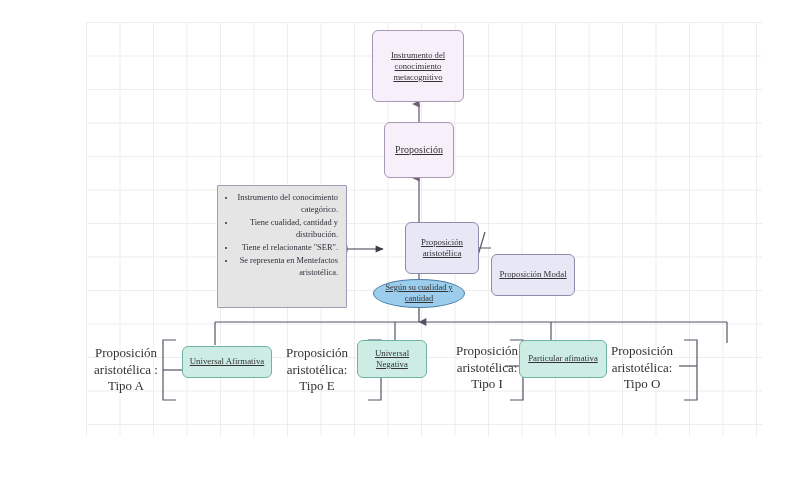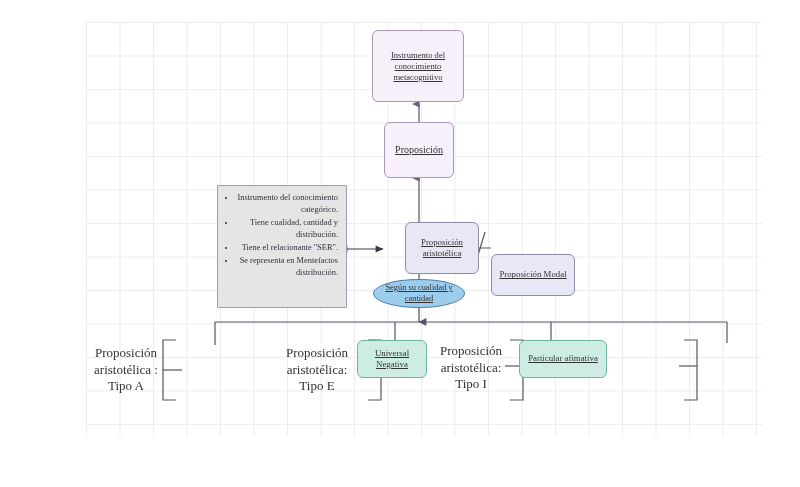--- a/index.html
+++ b/index.html
@@ -185,48 +185,54 @@
 
   <div class="node lilac fs-mid" style="left:384px; top:122px; width:70px; height:56px;">
     <span class="txt">Proposición</span>
   </div>
 
   <div class="node listbox" style="left:217px; top:185px; width:130px; height:123px;">
     <ul>
       <li>Instrumento del conocimiento categórico.</li>
       <li>Tiene cualidad, cantidad y distribución.</li>
       <li>Tiene el relacionante "SER".</li>
-      <li>Se representa en  Mentefactos distribución.</li>
+      <li>Se representa en  Mentefactos aristotélica.</li>
     </ul>
   </div>
 
   <div class="node lavender fs-node" style="left:405px; top:222px; width:74px; height:52px;">
     <span class="txt">Proposición aristotélica</span>
   </div>
 
   <div class="node lavender fs-node" style="left:491px; top:227px; width:84px; height:42px;margin-top:27px;">
     <span class="txt">Proposición Modal</span>
   </div>
 
   <div class="node ellipse fs-ell" style="left:373px; top:279px; width:92px; height:29px;">
     <span class="txt">Según su cualidad y cantidad</span>
   </div>
 
   <div class="caption fs-cap" style="left:88px; top:346px; width:76px; height:48px;">
     <span>Proposición aristotélica : Tipo A</span>
   </div>
+  <div class="node teal fs-node" style="left:182px; top:346px; width:90px; height:32px;">
+    <span class="txt">Universal Afirmativa</span>
+  </div>
 
   <div class="caption fs-cap" style="left:276px; top:346px; width:82px; height:48px;">
     <span>Proposición aristotélica: Tipo E</span>
   </div>
   <div class="node teal fs-node" style="left:357px; top:340px; width:70px; height:38px;justify-content:flex-end;">
     <span class="txt">Universal Negativa</span>
   </div>
 
-  <div class="caption fs-cap" style="left:407px; top:346px; width:84px; height:44px;padding-left:44px;">
+  <div class="caption fs-cap" style="left:423px; top:346px; width:84px; height:44px;padding-left:44px;">
     <span>Proposición aristotélica: Tipo I</span>
   </div>
   <div class="node teal fs-node" style="left:519px; top:340px; width:88px; height:38px;">
     <span class="txt">Particular afimativa</span>
   </div>
 
+  <div class="caption fs-cap" style="left:600px; top:346px; width:84px; height:44px;">
+    <span>Proposición aristotélica: Tipo O</span>
+  </div>
 
 </div>
 
 </body></html>

